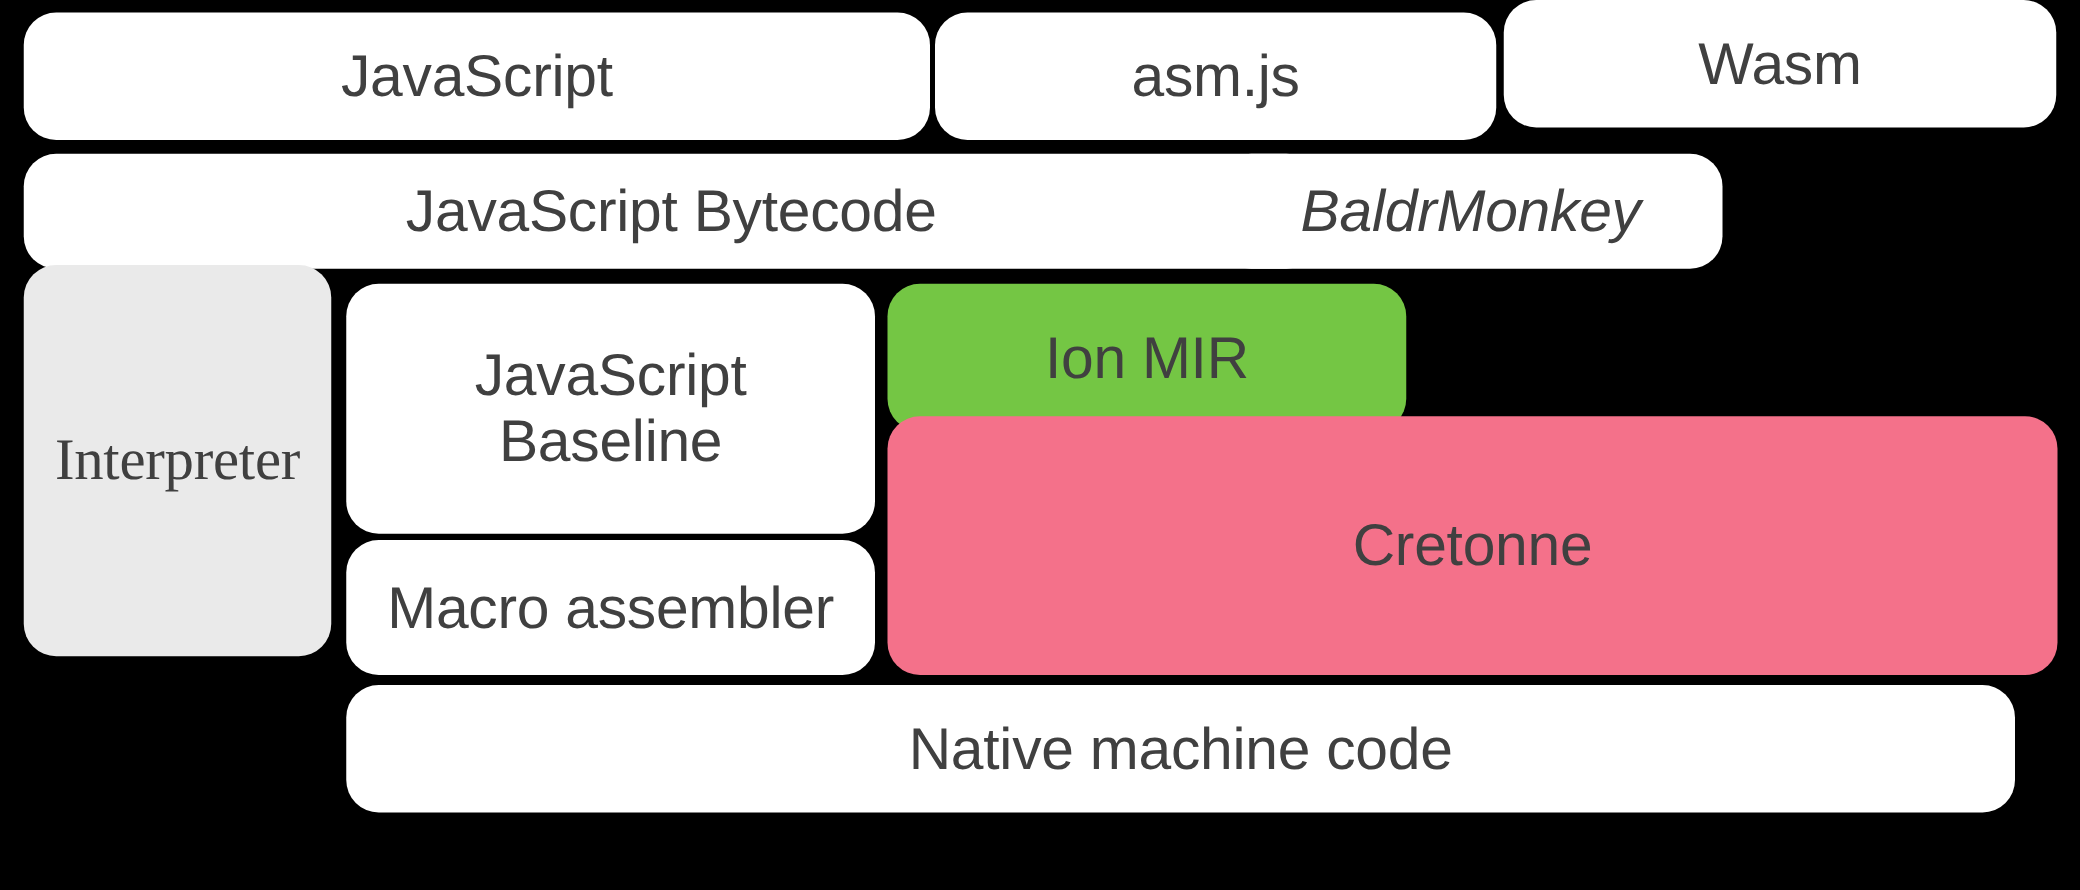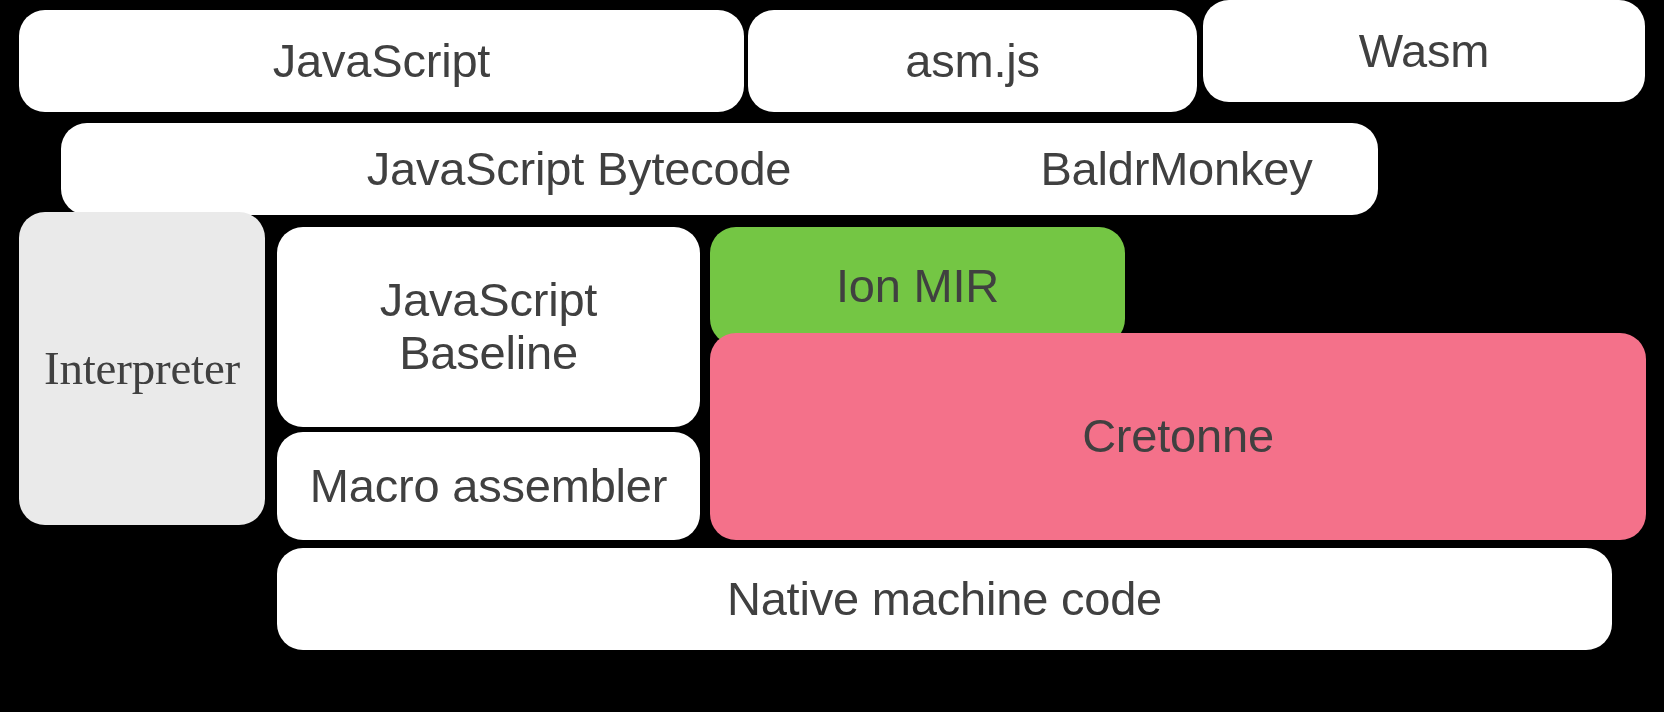--- a/index.html
+++ b/index.html
@@ -36,22 +36,22 @@
   .fill-white { background: #ffffff; }
   .fill-gray  { background: #eaeaea; }
   .fill-green { background: #74c644; }
   .fill-pink  { background: #f4718a; }
 
   
   #n-javascript      { left: 19px;   top: 10px;  width: 725px; height: 102px; }
   #n-asmjs           { left: 748px;  top: 10px;  width: 449px; height: 102px; }
   #n-wasm            { left: 1203px; top: 0;  width: 442px; height: 102px; }
   
-  #n-js-bytecode     { left: 19px;   top: 123px; width: 1036px; height: 92px; margin-left: 42px; }
-  #n-baldrmonkey     { left: 975px;  top: 123px; width: 403px; height: 92px; }
+  #n-js-bytecode     { left: 19px;   top: 123px; width: 1036px; height: 92px; }
+  #n-baldrmonkey     { left: 975px;  top: 123px; width: 403px; height: 92px; font-style: italic; }
   
   #n-interpreter     { left: 19px;   top: 212px; width: 246px; height: 313px; font-family: Liberation Serif, serif; }
   #n-js-baseline     { left: 277px;  top: 227px; width: 423px; height: 200px; }
   #n-macro-assembler { left: 277px;  top: 432px; width: 423px; height: 108px; }
   #n-ion-mir         { left: 710px;  top: 227px; width: 415px; height: 118px;  }
   #n-cretonne        { left: 710px;  top: 333px; width: 936px; height: 207px; }
   
   #n-native-code     { left: 277px;  top: 548px; width: 1335px; height: 102px; }
 </style>
 </head>

